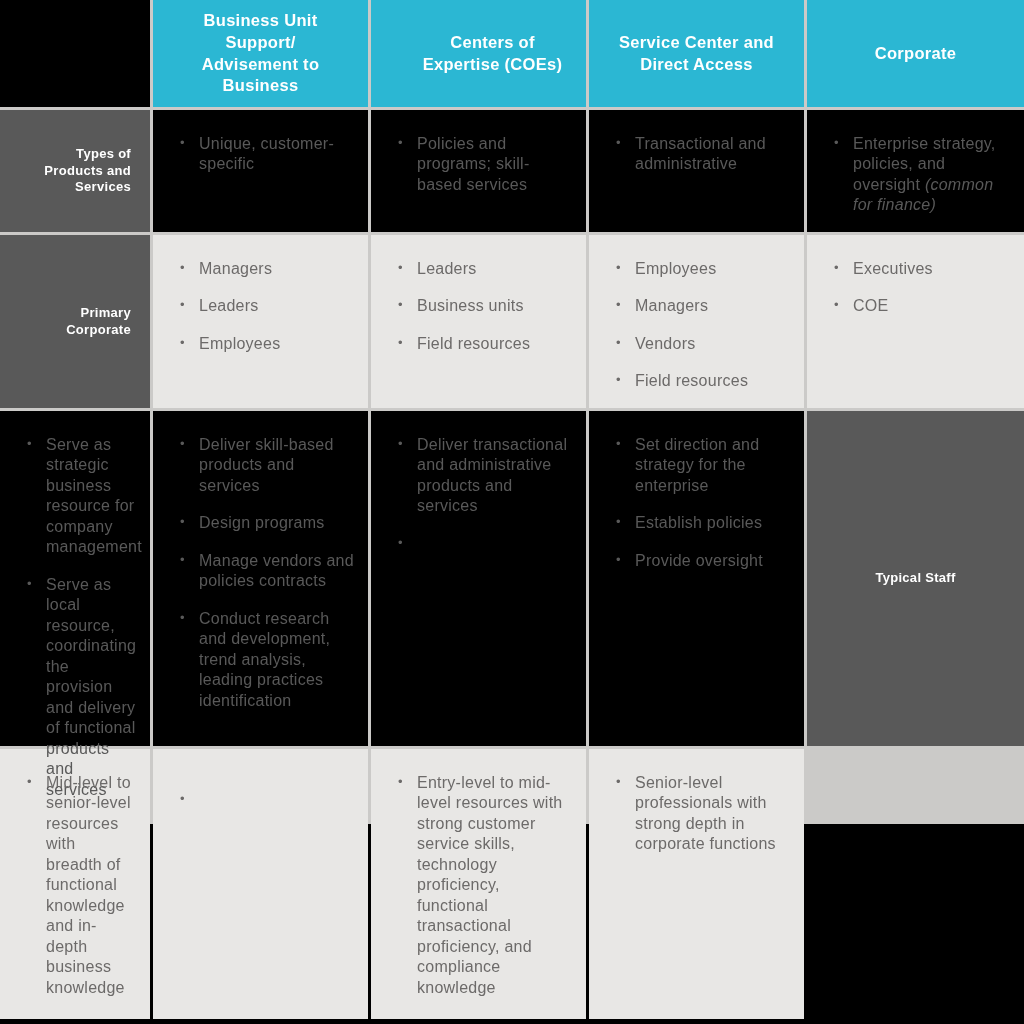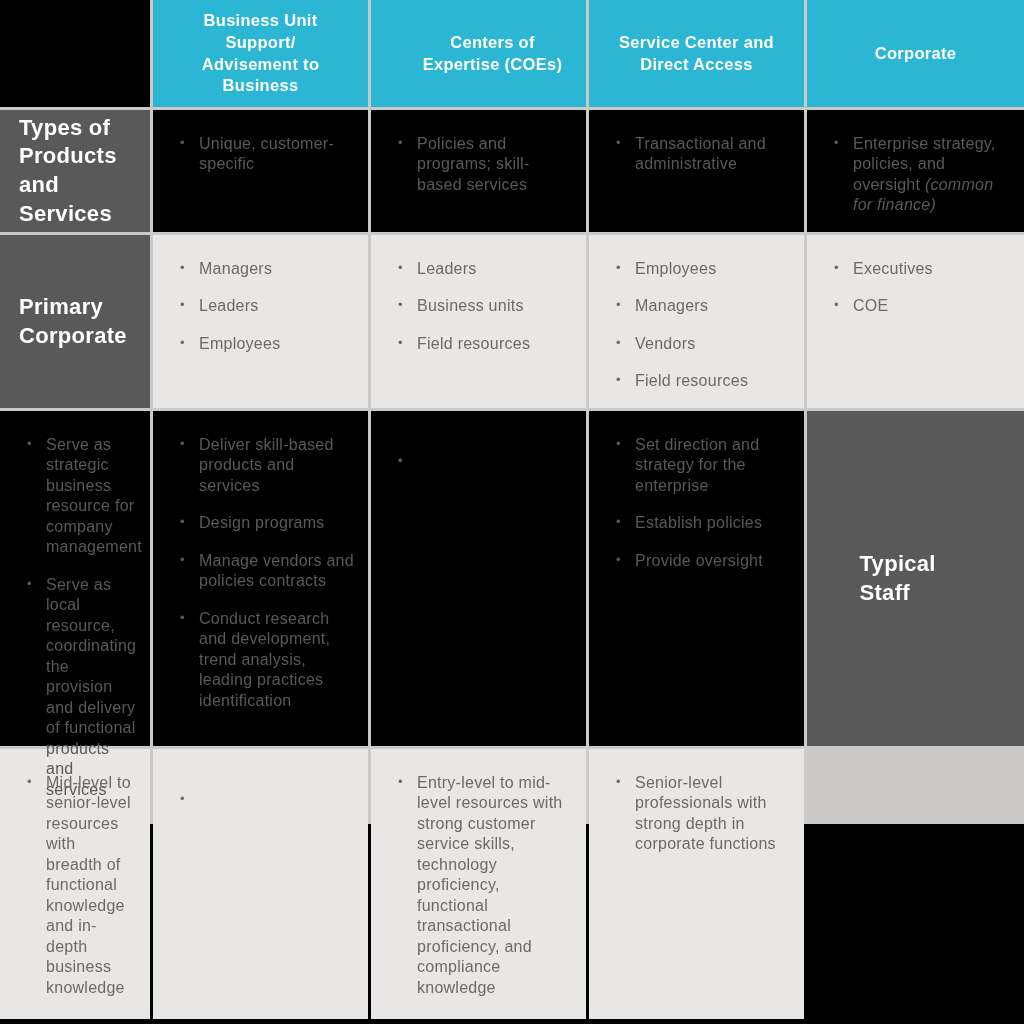--- a/index.html
+++ b/index.html
@@ -35,22 +35,22 @@
   }
   .colhead .hwrap{display:block;}
   .hw-1{max-width:150px;}
   .hw-2{max-width:152px;margin-left:28px;}
   .hw-3{max-width:172px;}
   .hw-4{max-width:190px;}
   .rowlabel{
     background:var(--row-label-bg);
     color:var(--row-label-text);
     display:flex;align-items:center;justify-content:center;
-    text-align:left;
-    font-weight:bold;font-size:22px;line-height:1.3;letter-spacing:.3px;
+    text-align:right;
+    font-weight:bold;font-size:13px;line-height:1.3;letter-spacing:.3px;
     padding:6px 14px;
   }
   .rowlabel span{display:block;max-width:112px;}
   .cell{
     padding:24px 14px 14px 22px;
   }
   .cell.dark{background:var(--dark-cell-bg);color:var(--dark-cell-text);}
   .cell.light{background:var(--light-cell-bg);color:var(--light-cell-text);}
   .cell.bottom-edge{border-bottom:5px solid #000;}
   ul.bullets{list-style:none;}
@@ -150,21 +150,21 @@
   <div class="cell dark">
     <ul class="bullets">
       <li><span class="dot">•</span><span>Deliver skill-based products and services</span></li>
       <li><span class="dot">•</span><span>Design programs</span></li>
       <li><span class="dot">•</span><span>Manage vendors and policies contracts</span></li>
       <li><span class="dot">•</span><span>Conduct research and development, trend analysis, leading practices identification</span></li>
     </ul>
   </div>
   <div class="cell dark">
     <ul class="bullets">
-      <li><span class="dot">•</span></li>
+      <li><span class="dot">•</span><span>Deliver transactional and administrative products and services</span></li>
       <li><span class="dot">•</span></li>
     </ul>
   </div>
   <div class="cell dark">
     <ul class="bullets">
       <li><span class="dot">•</span><span>Set direction and strategy for the enterprise</span></li>
       <li><span class="dot">•</span><span>Establish policies</span></li>
       <li><span class="dot">•</span><span>Provide oversight</span></li>
     </ul>
   </div>

